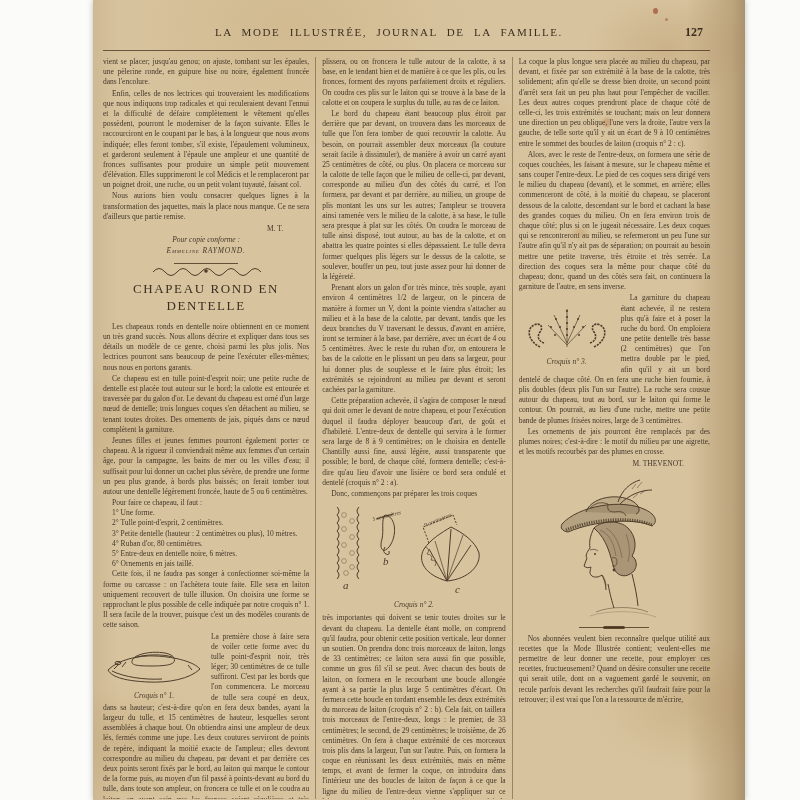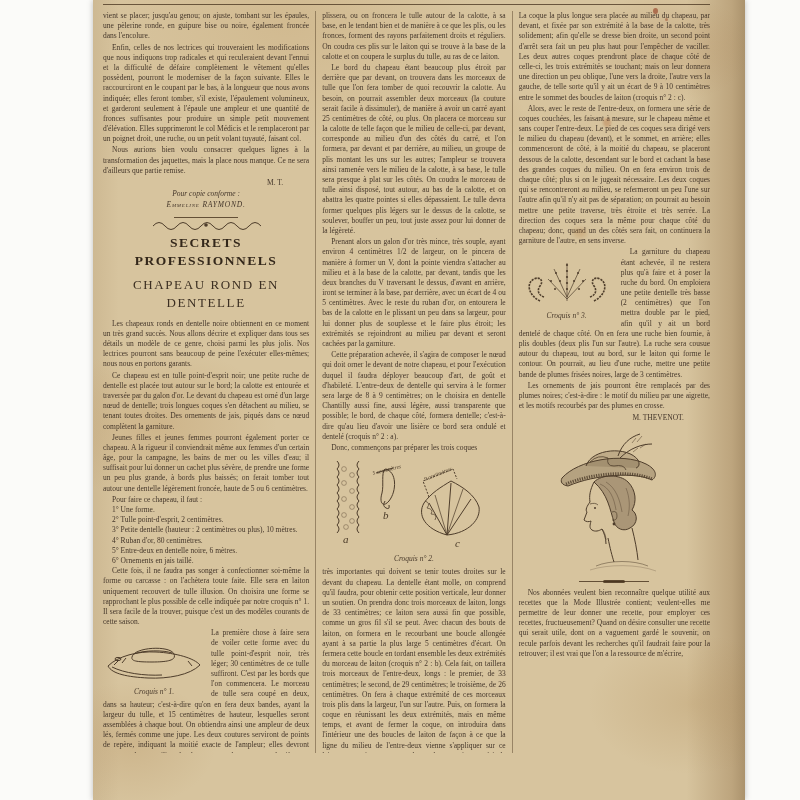--- a/index.html
+++ b/index.html
@@ -50,37 +50,40 @@
 </style>
 </head>
 <body>
 
 <div class="scan">
   <div class="speck" style="left:560px;top:8px;width:5px;height:6px;background:rgba(140,45,20,0.55);"></div>
   <div class="speck" style="left:572px;top:18px;width:3px;height:3px;background:rgba(140,45,20,0.4);"></div>
   <div class="speck" style="left:510px;top:118px;width:8px;height:9px;background:rgba(170,90,35,0.30);filter:blur(1px);"></div>
   <div class="speck" style="left:480px;top:228px;width:14px;height:10px;background:rgba(180,120,55,0.25);filter:blur(2px);"></div>
 
+  <div class="header">
+    <div class="journal-title">LA MODE ILLUSTRÉE, JOURNAL DE LA FAMILLE.</div>
+    <div class="page-num">127</div>
+  </div>
   <div class="head-rule"></div>
 
   <div class="cols">
 
     <div class="col col-1">
       <p>vient se placer; jusqu'au genou; on ajuste, tombant sur les épaules, une pèlerine ronde, en guipure bise ou noire, également froncée dans l'encolure.</p>
       <p class="ind">Enfin, celles de nos lectrices qui trouveraient les modifications que nous indiquons trop radicales et qui reculeraient devant l'ennui et la difficulté de défaire complètement le vêtement qu'elles possèdent, pourront le moderniser de la façon suivante. Elles le raccourciront en le coupant par le bas, à la longueur que nous avons indiquée; elles feront tomber, s'il existe, l'épaulement volumineux, et garderont seulement à l'épaule une ampleur et une quantité de fronces suffisantes pour produire un simple petit mouvement d'élévation. Elles supprimeront le col Médicis et le remplaceront par un poignet droit, une ruche, ou un petit volant tuyauté, faisant col.</p>
       <p class="ind">Nous aurions bien voulu consacrer quelques lignes à la transformation des jaquettes, mais la place nous manque. Ce ne sera d'ailleurs que partie remise.</p>
       <p class="sig-right">M. T.</p>
       <p class="cc">Pour copie conforme :</p>
       <p class="sig-name">Emmeline RAYMOND.</p>
       <div class="short-rule"></div>
       <svg class="ornament" width="110" height="10" viewBox="0 0 110 10">
         <path class="sketch" d="M2,6 q6,-7 12,0 t12,0 t12,0 t12,0 t12,0 t12,0 t12,0 t12,0 t12,0" stroke-width="1.2"></path>
         <circle cx="55" cy="5" r="1.8" fill="#4e3d2b" stroke="none"></circle>
       </svg>
-      <h2>SECRETS PROFESSIONNELS</h2>
       <h3>CHAPEAU ROND EN DENTELLE</h3>
       <p class="ind">Les chapeaux ronds en dentelle noire obtiennent en ce moment un très grand succès. Nous allons décrire et expliquer dans tous ses détails un modèle de ce genre, choisi parmi les plus jolis. Nos lectrices pourront sans beaucoup de peine l'exécuter elles-mêmes; nous nous en portons garants.</p>
       <p class="ind">Ce chapeau est en tulle point-d'esprit noir; une petite ruche de dentelle est placée tout autour sur le bord; la calotte est entourée et traversée par du galon d'or. Le devant du chapeau est orné d'un large nœud de dentelle; trois longues coques s'en détachent au milieu, se tenant toutes droites. Des ornements de jais, piqués dans ce nœud complètent la garniture.</p>
       <p class="ind">Jeunes filles et jeunes femmes pourront également porter ce chapeau. A la rigueur il conviendrait même aux femmes d'un certain âge, pour la campagne, les bains de mer ou les villes d'eau; il suffisait pour lui donner un cachet plus sévère, de prendre une forme un peu plus grande, à bords plus baissés; on ferait tomber tout autour une dentelle légèrement froncée, haute de 5 ou 6 centimètres.</p>
       <p class="mat">Pour faire ce chapeau, il faut :</p>
       <p class="mat">1° Une forme.</p>
       <p class="mat">2° Tulle point-d'esprit, 2 centimètres.</p>
       <p class="mat">3° Petite dentelle (hauteur : 2 centimètres ou plus), 10 mètres.</p>
       <p class="mat">4° Ruban d'or, 80 centimètres.</p>
       <p class="mat">5° Entre-deux en dentelle noire, 6 mètres.</p>

